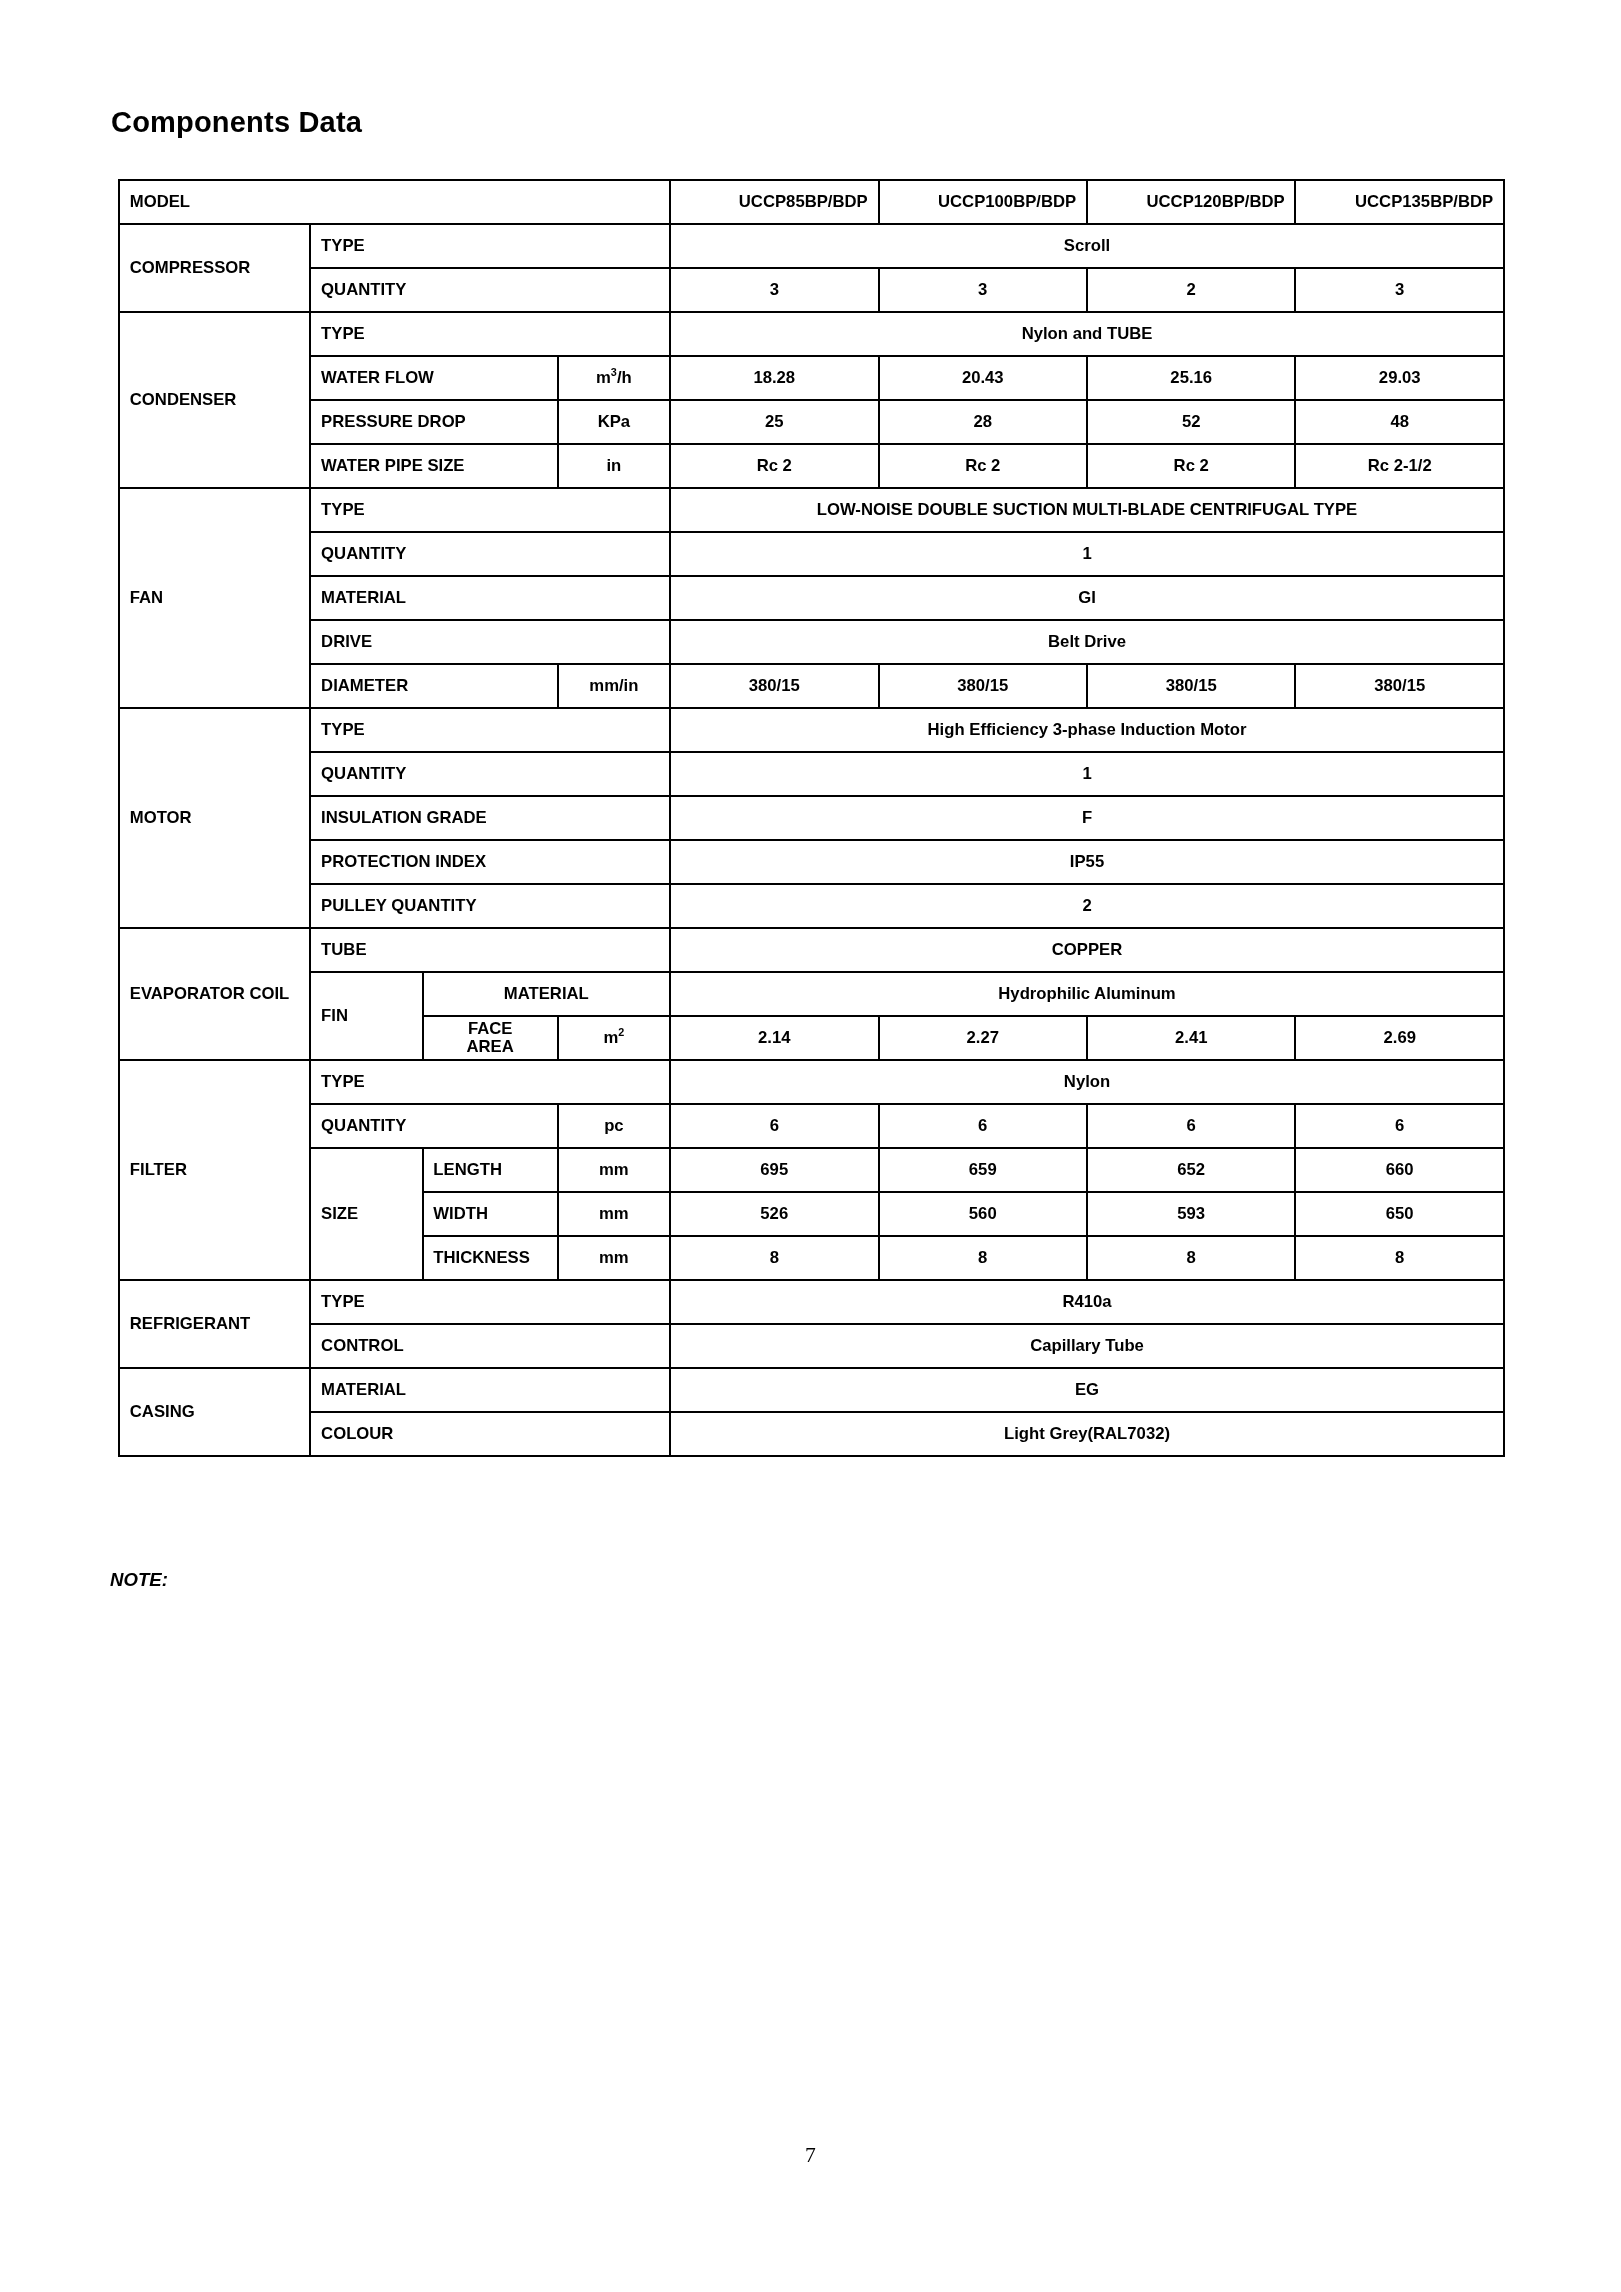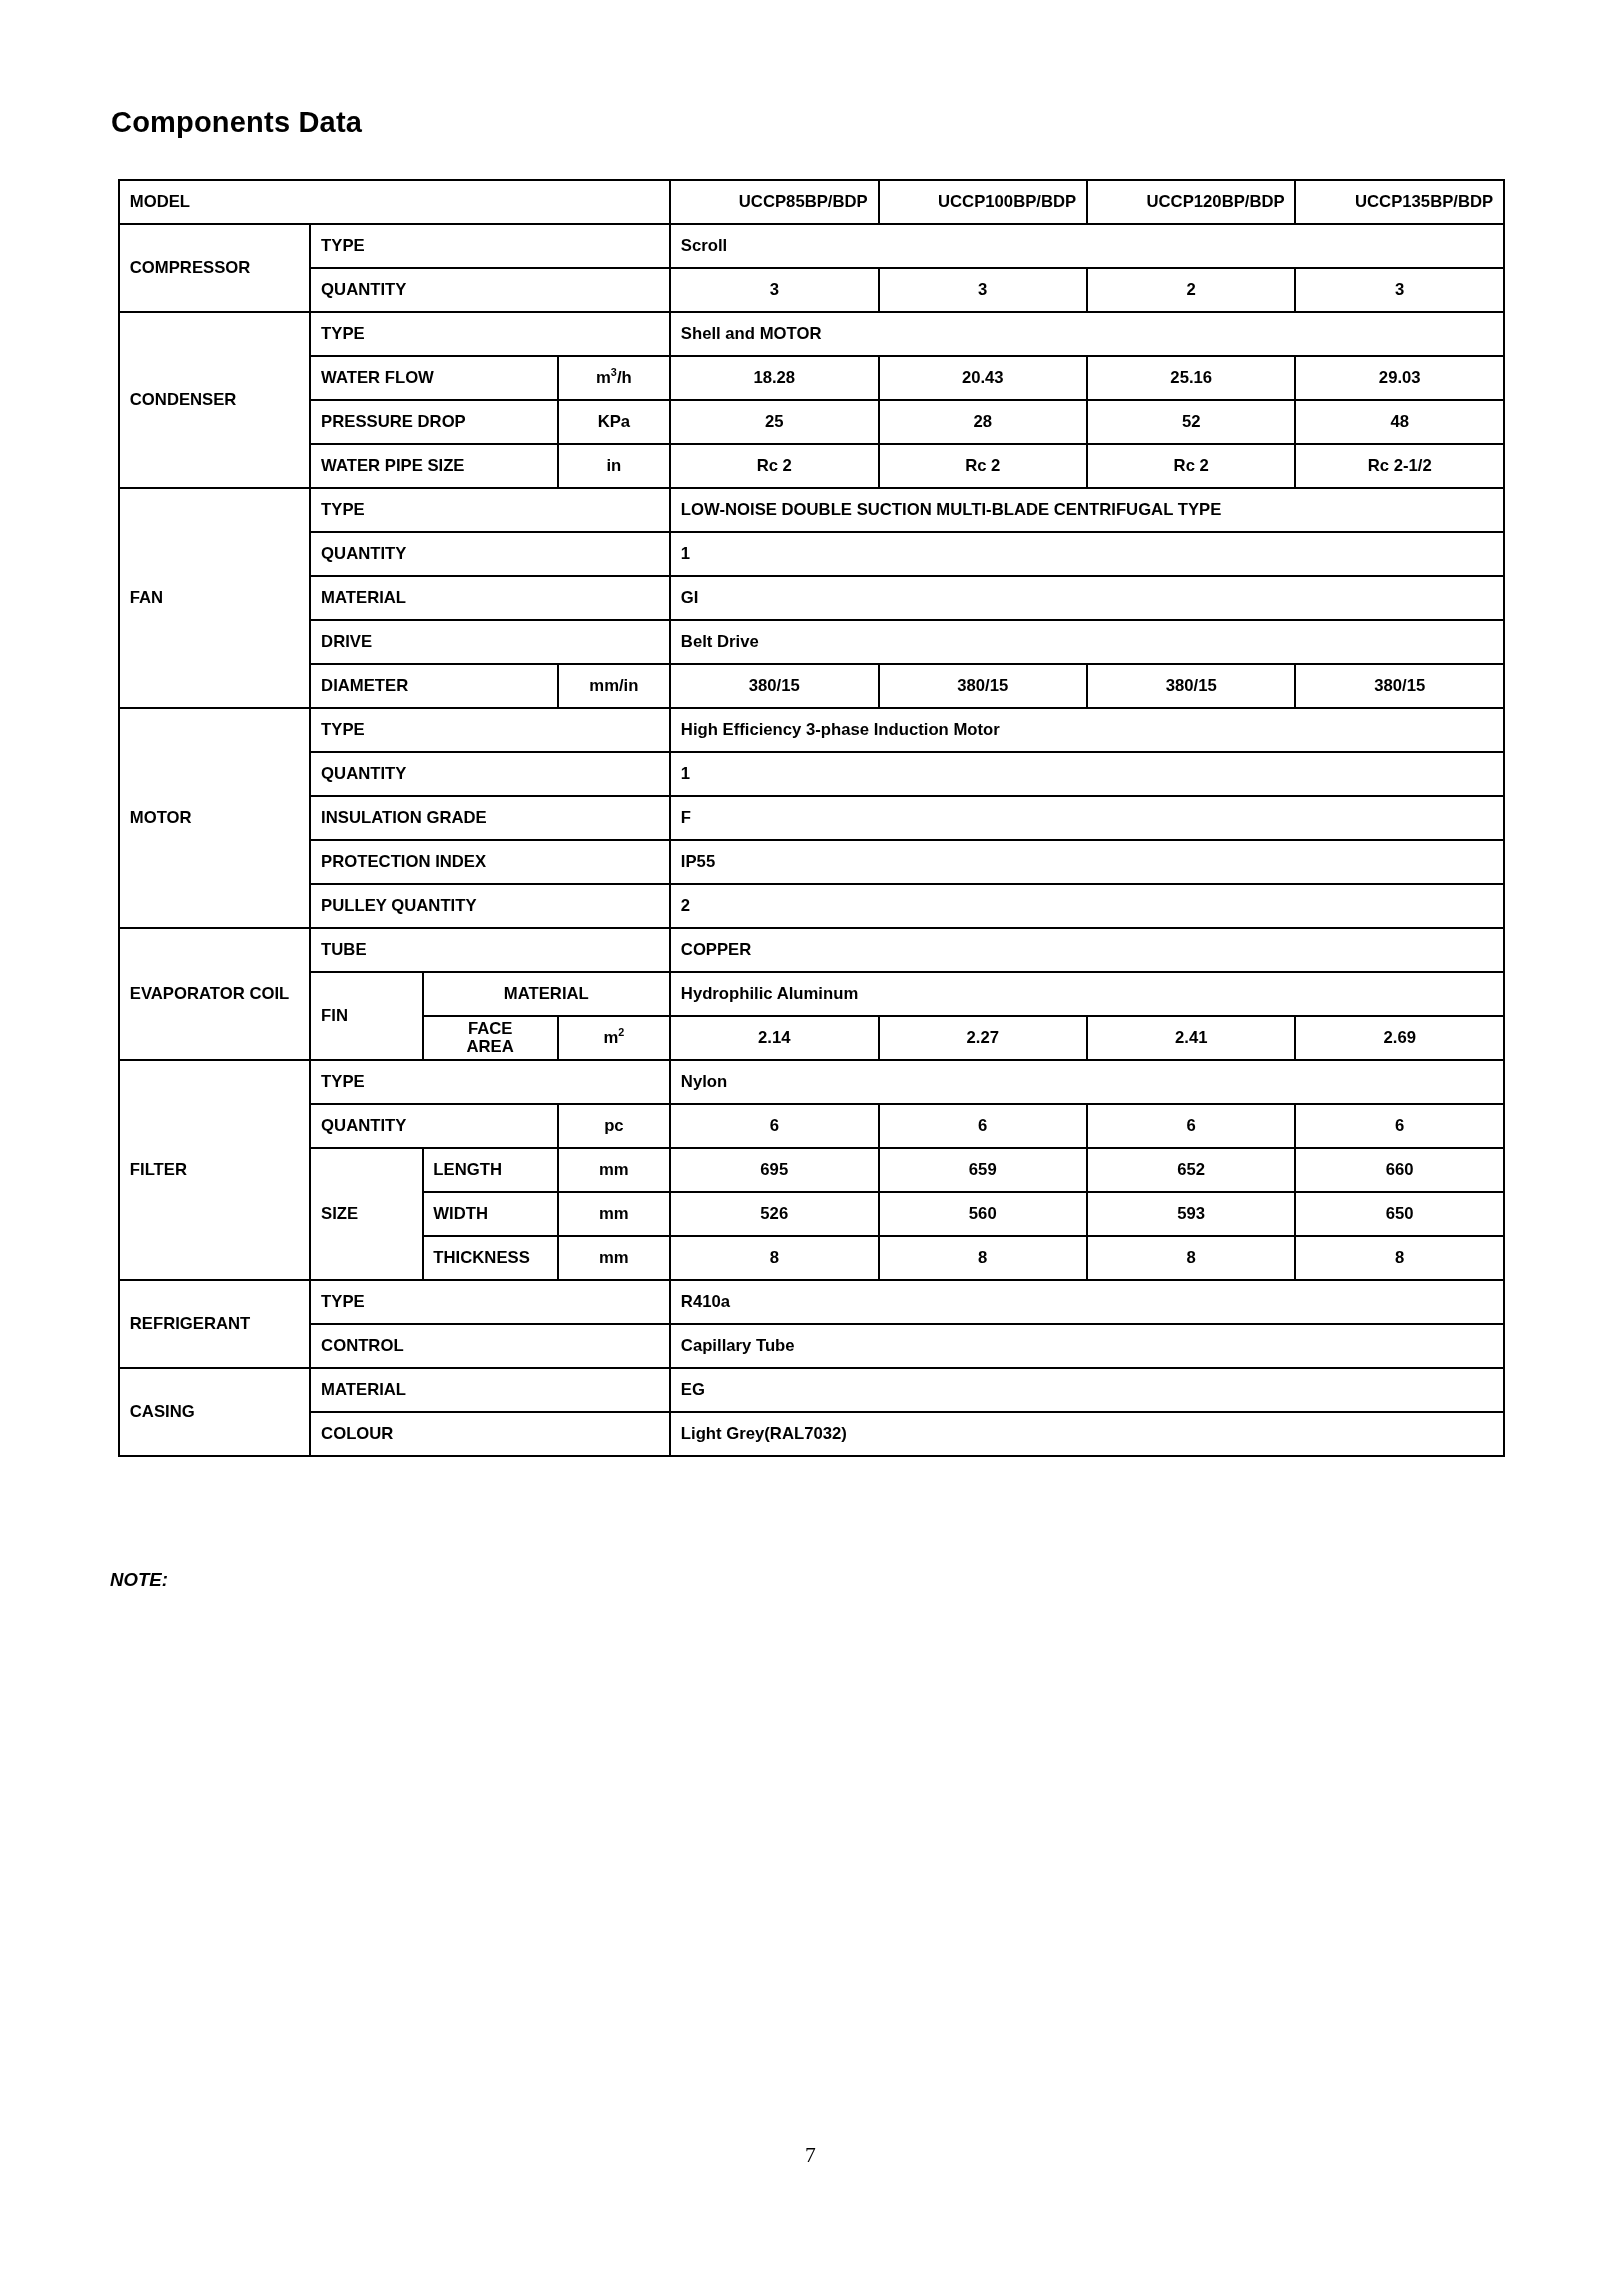--- a/index.html
+++ b/index.html
@@ -70,21 +70,21 @@
   td.val {
     width: 165px;
     text-align: center;
     font-weight: normal;
   }
   td.modelhdr {
     text-align: right;
     font-weight: bold;
   }
   td.span-val {
-    text-align: left;
+    text-align: center;
     font-weight: normal;
   }
   td.tall {
     height: 61px;
   }
   .sup {
     font-size: 10.8px;
     vertical-align: super;
     line-height: 0;
   }
@@ -155,21 +155,21 @@
         <td class="sub" colspan="3">QUANTITY</td>
         <td class="val">3</td>
         <td class="val">3</td>
         <td class="val">2</td>
         <td class="val">3</td>
       </tr>
 
       <tr>
         <td class="group" rowspan="4">CONDENSER</td>
         <td class="sub" colspan="3">TYPE</td>
-        <td class="span-val" colspan="4">Shell and MOTOR</td>
+        <td class="span-val" colspan="4">Nylon and TUBE</td>
       </tr>
       <tr>
         <td class="sub" colspan="2">WATER FLOW</td>
         <td class="unit"><span>m</span><span class="sup">3</span><span>/h</span></td>
         <td class="val">18.28</td>
         <td class="val">20.43</td>
         <td class="val">25.16</td>
         <td class="val">29.03</td>
       </tr>
       <tr>

